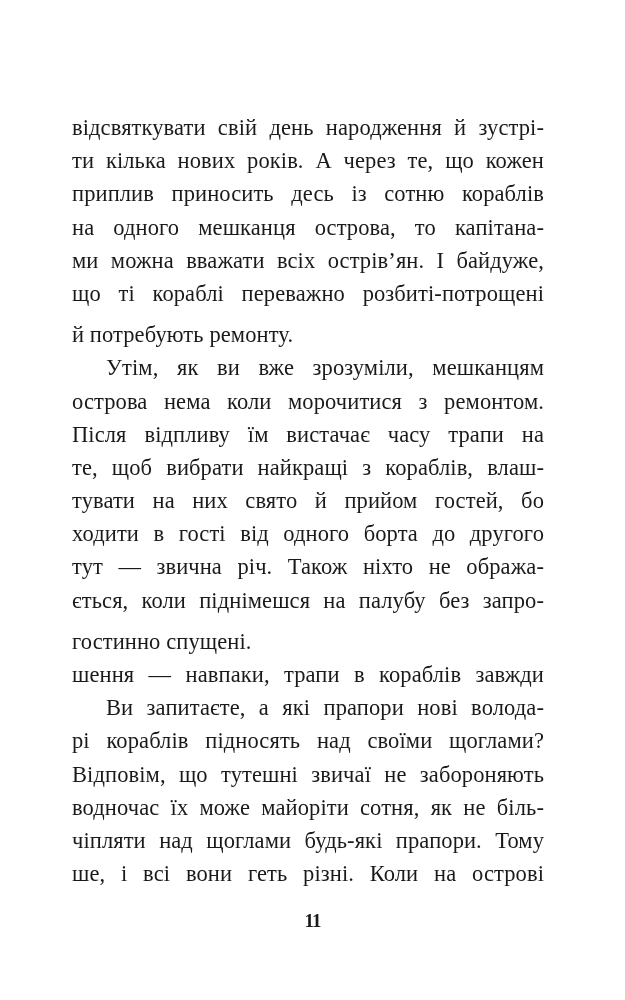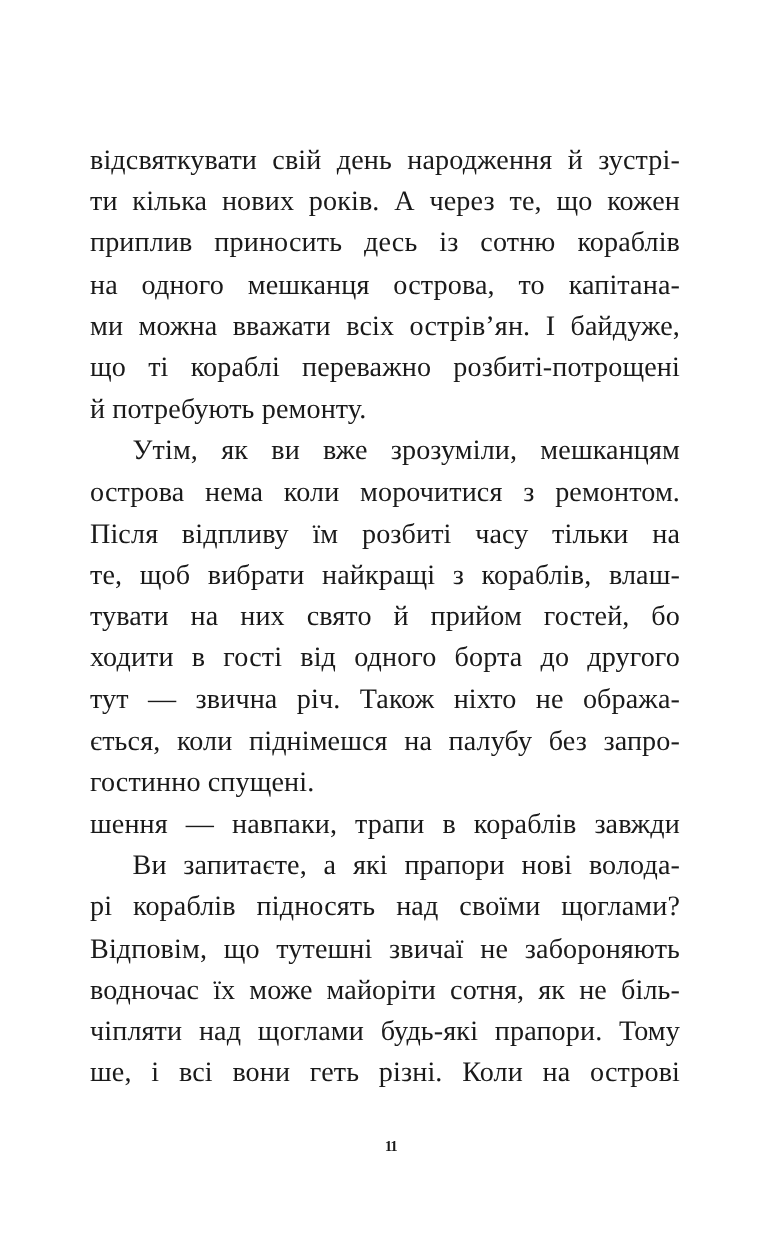--- a/index.html
+++ b/index.html
@@ -37,28 +37,29 @@
       white-space: nowrap;
       text-align: justify;
       text-align-last: justify;
       letter-spacing: 0.1px;
     }
     .line.indent {
       padding-left: 34px;
     }
     .line.last {
       text-align-last: left;
+      margin-top: 8px;
     }
     .page-number {
       position: absolute;
       left: 0;
       width: 625px;
       top: 910px;
       text-align: center;
-      font-size: 12px;
+      font-size: 19px;
       font-weight: bold;
       letter-spacing: -1px;
       color: #1a1a1a;
     }
   </style>
 </head>
 <body>
 
 <div class="page">
   <div class="text-block">
@@ -69,21 +70,21 @@
       <span class="line">приплив приносить десь із сотню кораблів</span>
       <span class="line">на одного мешканця острова, то капітана-</span>
       <span class="line">ми можна вважати всіх острів’ян. І байдуже,</span>
       <span class="line">що ті кораблі переважно розбиті-потрощені</span>
       <span class="line last">й потребують ремонту.</span>
     </div>
 
     <div>
       <span class="line indent">Утім, як ви вже зрозуміли, мешканцям</span>
       <span class="line">острова нема коли морочитися з ремонтом.</span>
-      <span class="line">Після відпливу їм розбиті часу тільки на</span>
+      <span class="line">Після відпливу їм вистачає часу трапи на</span>
       <span class="line">те, щоб вибрати найкращі з кораблів, влаш-</span>
       <span class="line">тувати на них свято й прийом гостей, бо</span>
       <span class="line">ходити в гості від одного борта до другого</span>
       <span class="line">тут — звична річ. Також ніхто не обража-</span>
       <span class="line">ється, коли піднімешся на палубу без запро-</span>
       <span class="line last">гостинно спущені.</span>
       <span class="line">шення — навпаки, трапи в кораблів завжди</span>
     </div>
 
     <div>

